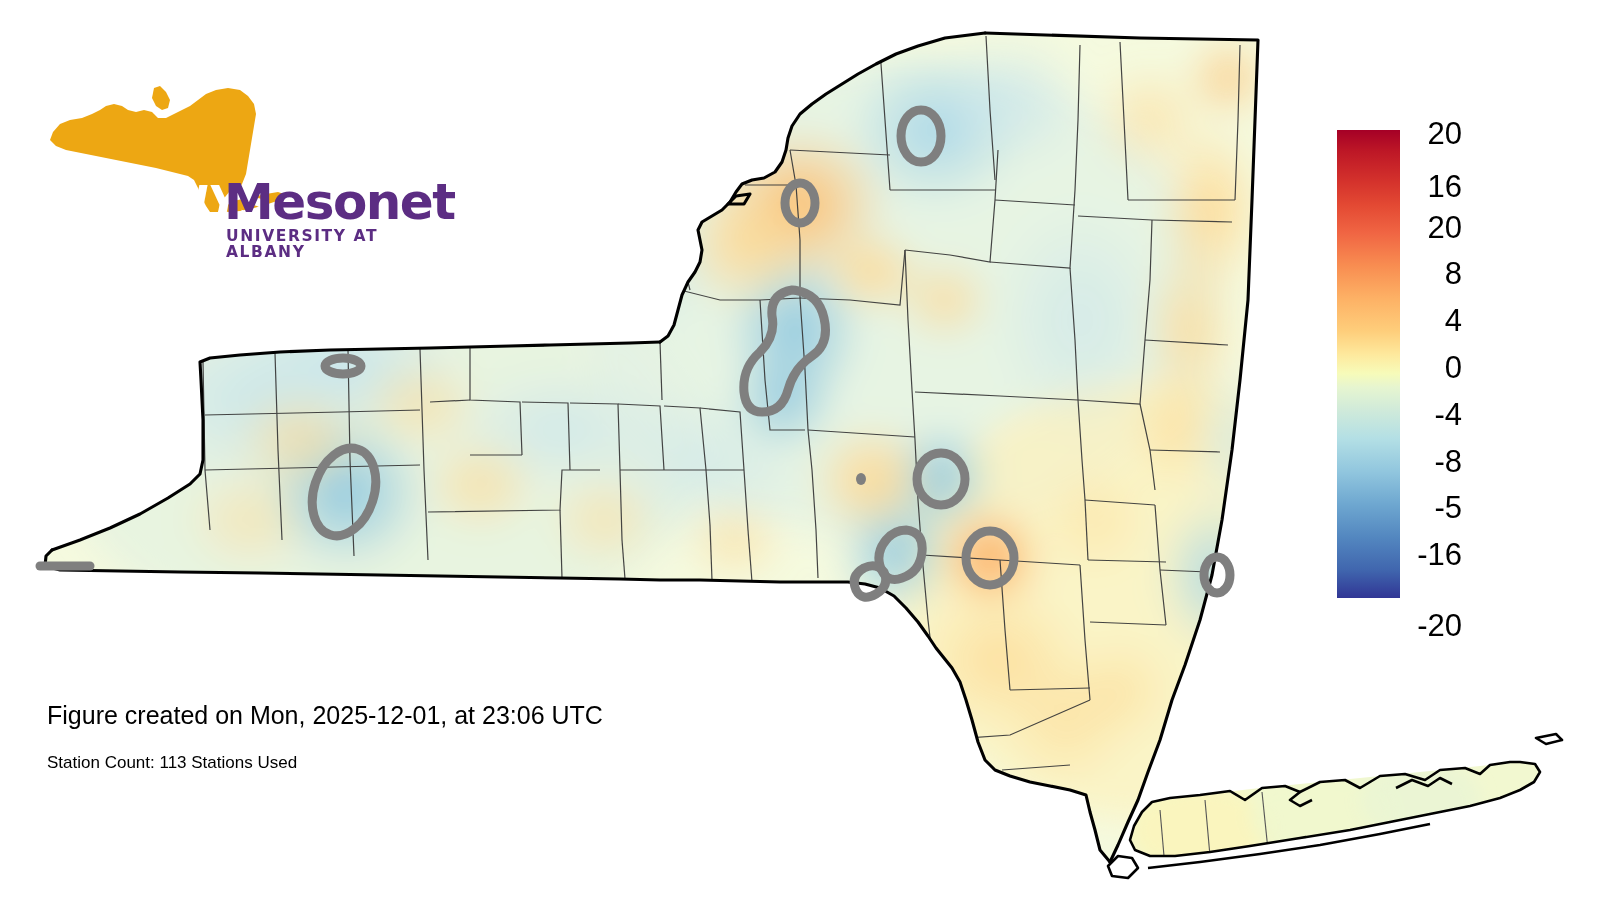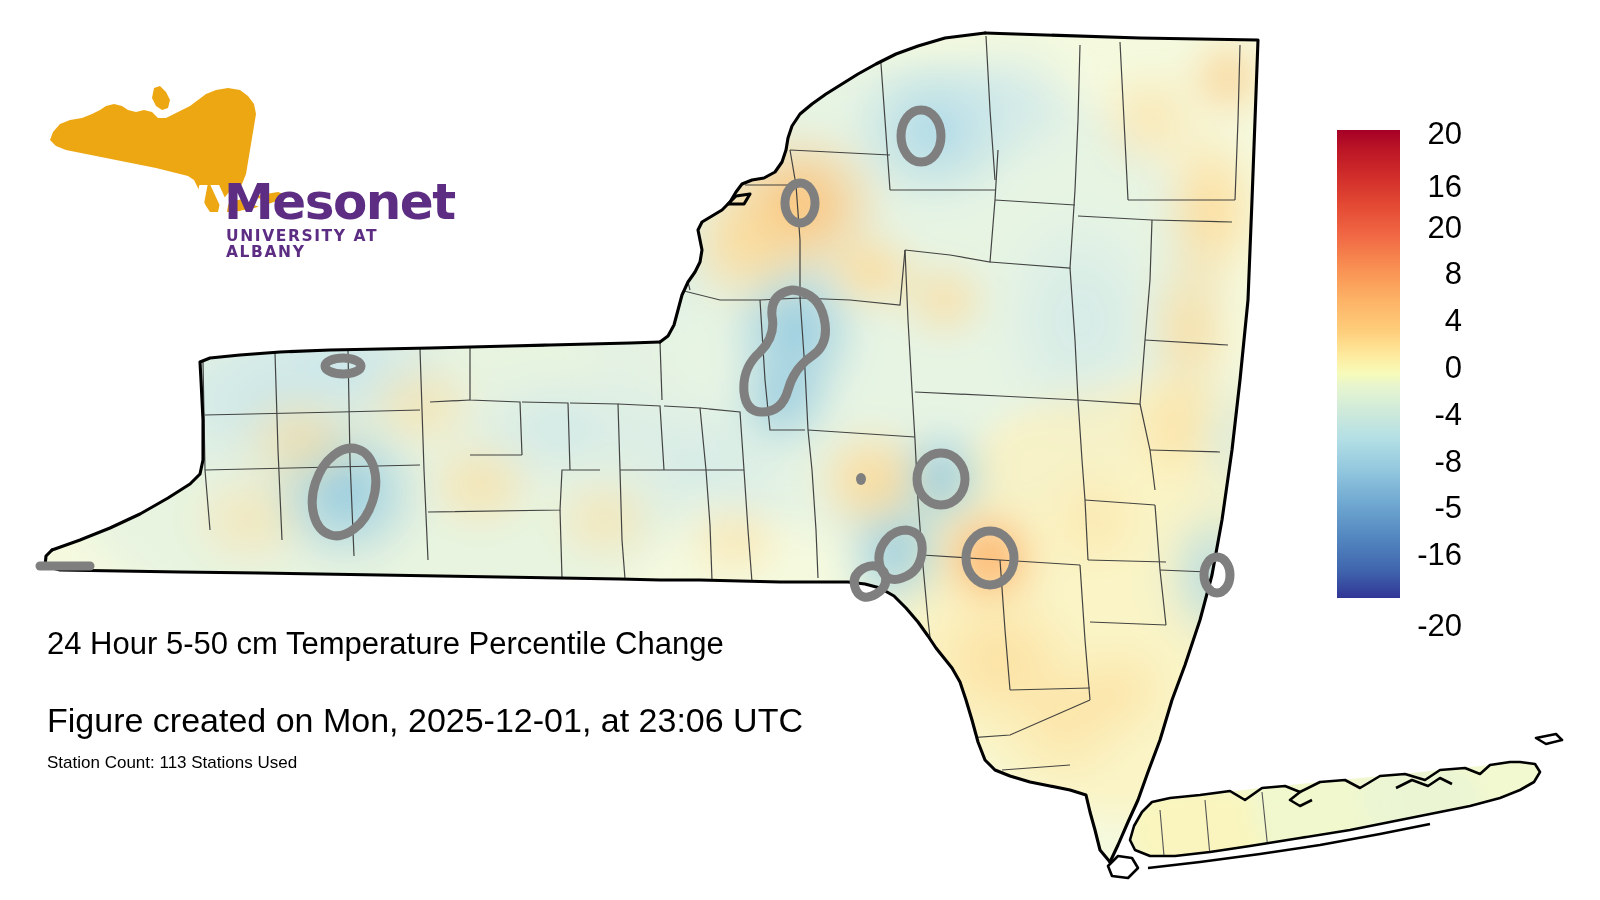--- a/index.html
+++ b/index.html
@@ -64,21 +64,21 @@
     font-size:31px;color:#000;line-height:1;
   }
 
   
   #title{
     position:absolute;left:47px;top:628px;
     font-size:31px;color:#000;line-height:1;white-space:nowrap;
   }
   #created{
     position:absolute;left:47px;top:703px;
-    font-size:34px;color:#000;line-height:1;white-space:nowrap;
+    font-size:25px;color:#000;line-height:1;white-space:nowrap;
   }
   #stations{
     position:absolute;left:47px;top:754px;
     font-size:17px;color:#000;line-height:1;white-space:nowrap;
   }
   #footnote{
     position:absolute;left:47px;top:827px;
     font-size:16.5px;color:#000;line-height:1;white-space:nowrap;
   }
 </style>
@@ -386,17 +386,16 @@
       <div class="cb-tick" style="top: 148.4px;">8</div>
       <div class="cb-tick" style="top: 195.2px;">4</div>
       <div class="cb-tick" style="top: 242px;">0</div>
       <div class="cb-tick" style="top: 288.8px;">-4</div>
       <div class="cb-tick" style="top: 335.6px;">-8</div>
       <div class="cb-tick" style="top: 382.4px;">-5</div>
       <div class="cb-tick" style="top: 429.2px;">-16</div>
       <div class="cb-tick" style="top: 500px;">-20</div>
     </div>
 
-  <div id="title">24 Hour 5-50 cm Temperature Percentile Change</div>
   <div id="created">Figure created on Mon, 2025-12-01, at 23:06 UTC</div>
   <div id="stations">Station Count: 113 Stations Used</div>
 
 </div>
 
 </body></html>

